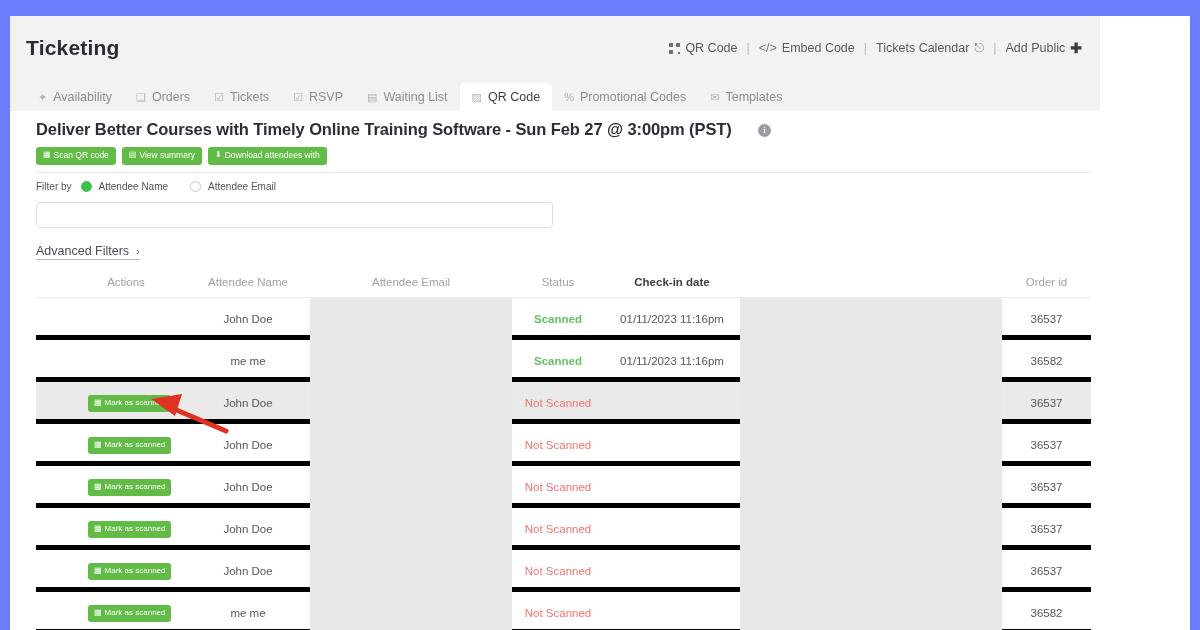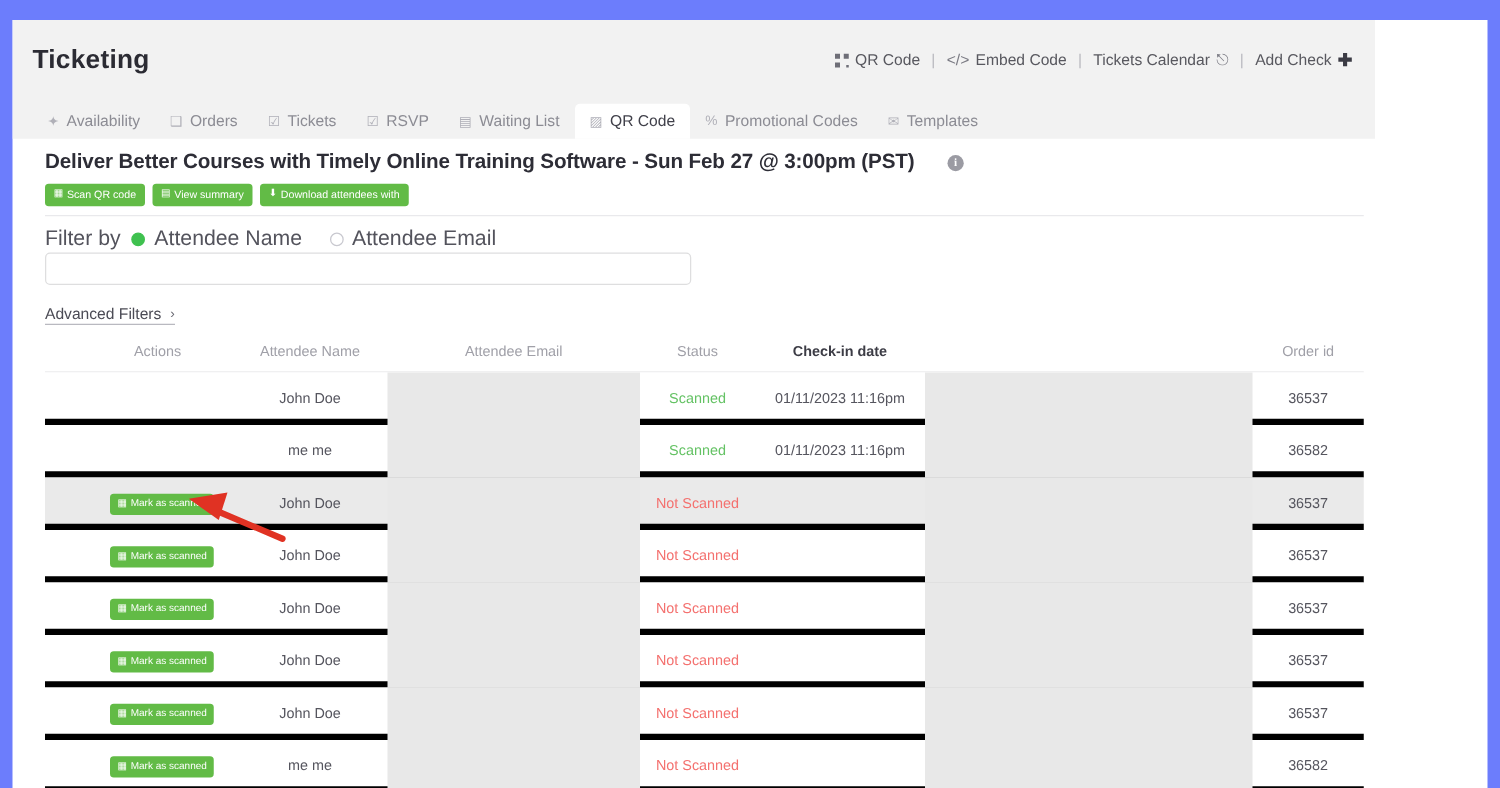--- a/index.html
+++ b/index.html
@@ -101,21 +101,21 @@
   .gbtn .bg { font-size: 8px; }
   #hr1 {
     position: absolute; left: 26px; top: 156px;
     width: 1055px; height: 1px; background: #e9e9ec;
   }
 
   
   #filterrow {
     position: absolute; left: 26px; top: 165px;
     display: flex; align-items: center;
-    font-size: 17px; color: #53535c;
+    font-size: 10px; color: #53535c;
   }
   #filterrow .fl { margin-right: 9px; }
   .radio-wrap { display: flex; align-items: center; gap: 7px; margin-right: 22px; }
   .radio { width: 11px; height: 11px; border-radius: 50%;
            border: 1px solid #c8c8cf; background: #fff; }
   .radio.on { background: #3fc14f; border-color: #3fc14f; }
   #filter-input {
     position: absolute; left: 26px; top: 186px;
     width: 517px; height: 26px;
     border: 1px solid #dededf; border-radius: 4px;
@@ -151,21 +151,21 @@
     border-bottom: 5px solid #000000;
     background: #ffffff;
   }
   .row.sel { background: #eaeaea; }
   .cell {
     position: absolute; top: 0; height: 42px;
     display: flex; align-items: center; justify-content: center;
     font-size: 11.5px; color: #55555e; white-space: nowrap;
   }
   .cell.shade { background: #e8e8e8; }
-  .cell.scanned { color: #64c264; }
+  .cell.scanned { color: #64c264; font-weight: bold; }
   .cell.notscanned { color: #f4716f; }
   .cell.actions { justify-content: flex-start; padding-left: 22px; }
   .mark-btn {
     background: #62bb46; color: #fff; border: none; border-radius: 3px;
     font-size: 8px; font-family: "Liberation Sans", sans-serif;
     padding: 4px 6px 5px 6px; display: flex; align-items: center; gap: 3px;
     line-height: 1; white-space: nowrap;
   }
 
   #arrow { position: absolute; left: 0; top: 0; pointer-events: none; }
@@ -192,21 +192,21 @@
         <span class="ic">&lt;/&gt;</span>
         <span>Embed Code</span>
       </span>
       <span class="sep">|</span>
       <span class="tl">
         <span>Tickets Calendar</span>
         <span class="ic">⎋</span>
       </span>
       <span class="sep">|</span>
       <span class="tl">
-        <span>Add Check</span>
+        <span>Add Public</span>
         <span class="ic" style="font-size:14px;font-weight:bold;color:#3b3b44">✚</span>
       </span>
     </div>
 
     <div id="tabs">
       <div class="tab">
         <span class="glyph">✦</span>
         <span>Availability</span>
       </div>
       <div class="tab">

